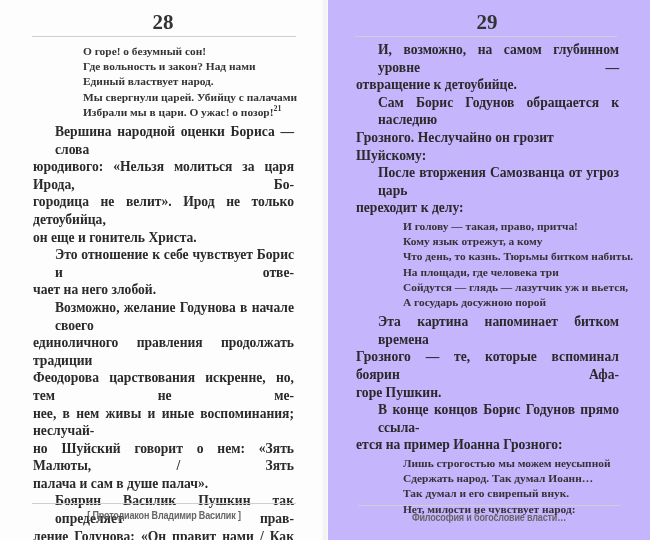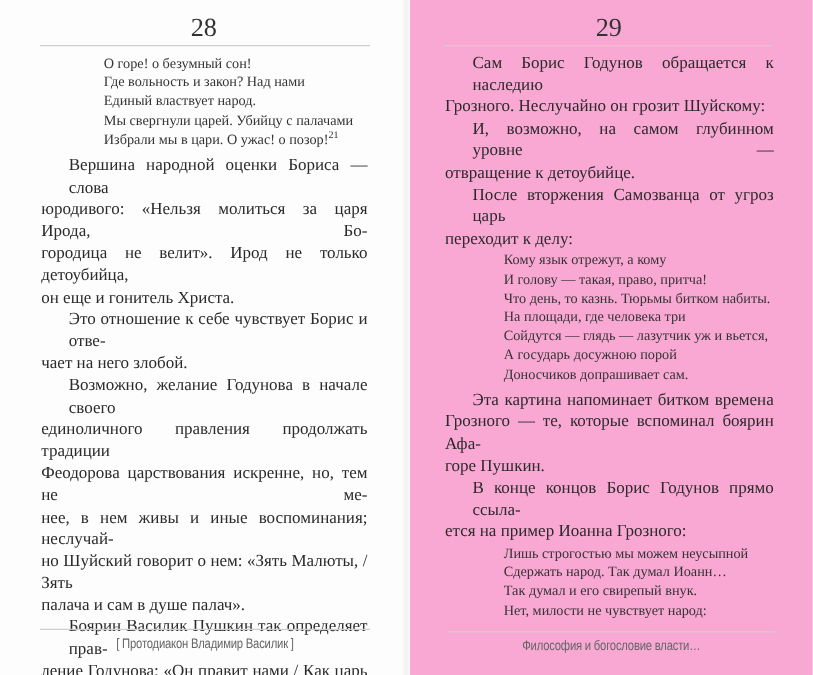--- a/index.html
+++ b/index.html
@@ -1,21 +1,21 @@
 <!DOCTYPE html>
 <html><head>
 <meta charset="utf-8">
 <style>
   html, body { margin:0; padding:0; }
   body { width:650px; height:540px; background:#ffffff; overflow:hidden; position:relative;
          font-family:"Liberation Serif", "DejaVu Serif", serif; color:#2a2a2a; }
   .spread { position:absolute; inset:0; }
-  .page { position:absolute; top:0; height:540px; }
+  .page { position:absolute; top:0; height:540px;font-weight:bold; }
   .page.left { left:0; width:325px; background:#fdfdfd; }
-  .page.right { left:325px; width:325px; background:#f9a8d4; }
+  .page.right { left:325px; width:325px; background:#c4b5fd; }
   .fold { position:absolute; left:322px; top:0; width:6px; height:540px;
           background:linear-gradient(to right, #fafafa, #f1f1f1 50%, #fafafa); }
   .pnum { position:absolute; top:10px; font-size:21px; color:#333; text-align:center; width:60px; }
   .left .pnum { left:133px; }
   .right .pnum { left:132px; }
   .rule { position:absolute; height:1px; background:#cfcfcf; }
   .left .rule.top { left:32px; width:264px; top:36px; }
   .right .rule.top { left:30px; width:262px; top:36px; }
   .left .rule.bottom { left:32px; width:264px; top:503px; }
   .right .rule.bottom { left:33px; width:262px; top:505px; }
@@ -84,42 +84,41 @@
     <div class="rule bottom"></div>
     <div class="footer">[ Протодиакон Владимир Василик ]</div>
   </div>
 
   <div class="page right">
     <div class="pnum">29</div>
     <div class="rule top"></div>
 
     <div class="body">
       <div class="p-block">
+        <span class="justify-line indent">И, возможно, на самом глубинном уровне —</span>
+        <span class="last-line">отвращение к детоубийце.</span>
+      </div>
+      <div class="p-block">
         <span class="justify-line indent">Сам Борис Годунов обращается к наследию</span>
         <span class="last-line">Грозного. Неслучайно он грозит Шуйскому:</span>
-      </div>
-      <div class="p-block">
-        <span class="justify-line indent">И, возможно, на самом глубинном уровне —</span>
-        <span class="last-line">отвращение к детоубийце.</span>
       </div>
 
 
       <div class="p-block">
         <span class="justify-line indent">После вторжения Самозванца от угроз царь</span>
         <span class="last-line">переходит к делу:</span>
       </div>
 
       <div class="verse">
+        <span class="vl">И голову — такая, право, притча!</span>
         <span class="vl">Кому язык отрежут, а кому</span>
-        <span class="vl">И голову — такая, право, притча!</span>
         <span class="vl">Что день, то казнь. Тюрьмы битком набиты.</span>
         <span class="vl">На площади, где человека три</span>
         <span class="vl">Сойдутся — глядь — лазутчик уж и вьется,</span>
         <span class="vl">А государь досужною порой</span>
-        <span class="vl">Доносчиков допрашивает сам.</span>
       </div>
 
       <div class="p-block">
         <span class="justify-line indent">Эта картина напоминает битком времена</span>
         <span class="justify-line">Грозного — те, которые вспоминал боярин Афа-</span>
         <span class="last-line">горе Пушкин.</span>
       </div>
       <div class="p-block">
         <span class="justify-line indent">В конце концов Борис Годунов прямо ссыла-</span>
         <span class="last-line">ется на пример Иоанна Грозного:</span>

